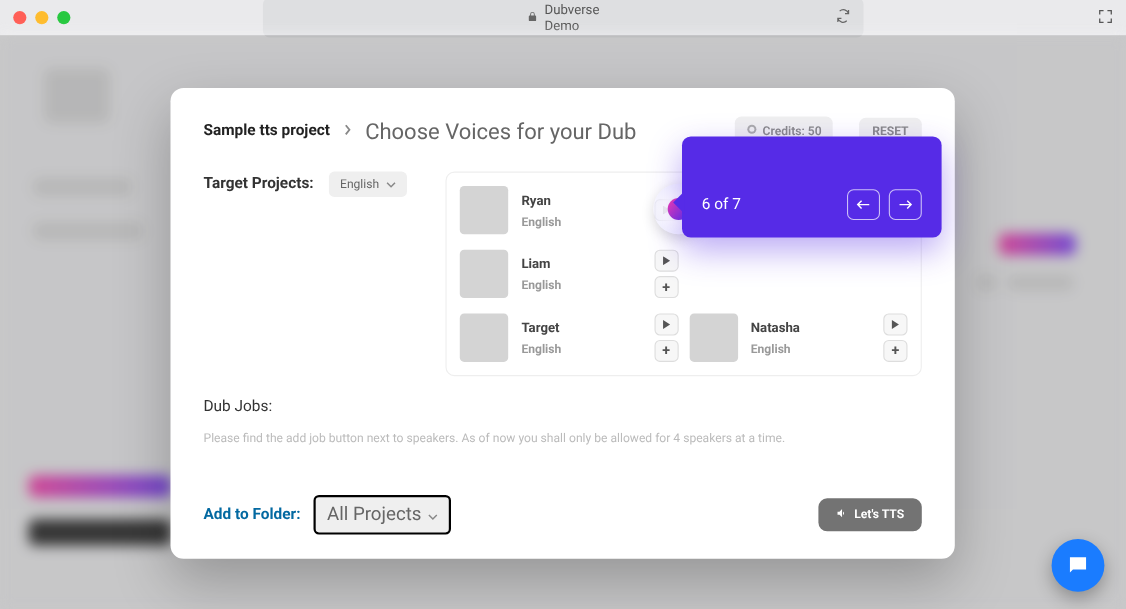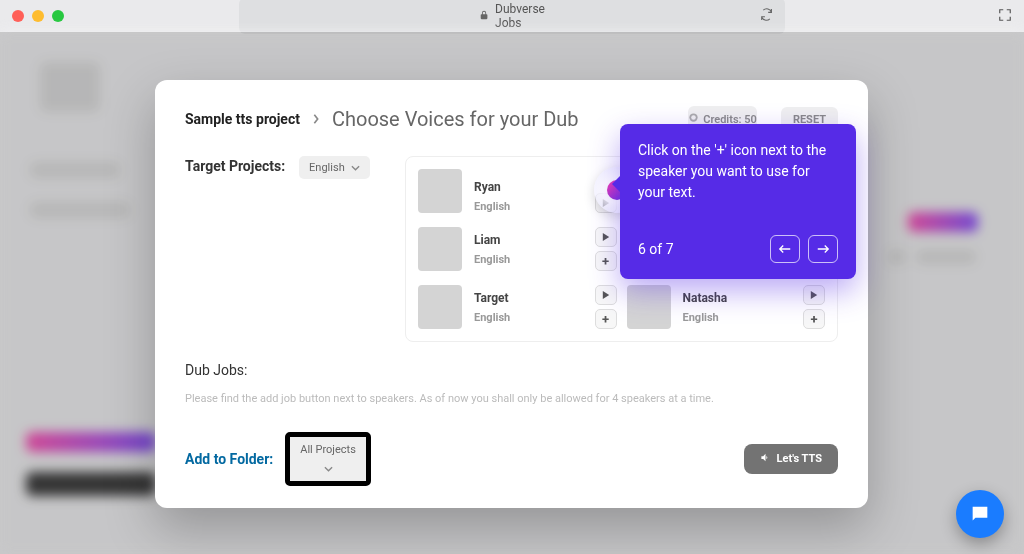--- a/index.html
+++ b/index.html
@@ -25,21 +25,21 @@
     .overlay { position: absolute; top: 32px; left: 0; right: 0; bottom: 0; background: rgba(0,0,0,0.18); }
 
     
     .modal { position: absolute; top: 80px; left: 155px; width: 713px; height: 428px; background: #fff; border-radius: 12px; box-shadow: 0 20px 50px rgba(0,0,0,0.25); padding: 26px 30px; }
     
     .modal-header { display: flex; align-items: center; gap: 24px; }
     .breadcrumb { display: flex; align-items: center; gap: 12px; flex: 1; }
     .breadcrumb-current { font-weight: 700; font-size: 14px; color: #222; }
     .breadcrumb-sep { color: #999; font-size: 13px; }
     .breadcrumb-next { color: #666; font-size: 20px; }
-    .credits-btn { background: #efefef; color: #888; border: none; padding: 6px 0; border-radius: 6px; font-size: 11px; font-weight: 600; display: flex; align-items: center; gap: 4px; }
+    .credits-btn { background: #efefef; color: #888; border: none; padding: 6px 10px; border-radius: 6px; font-size: 11px; font-weight: 600; display: flex; align-items: center; gap: 4px; }
     .reset-btn { background: #efefef; color: #888; border: none; padding: 6px 12px; border-radius: 6px; font-size: 11px; font-weight: 700; }
 
     .content-row { display: flex; gap: 30px; margin-top: 24px; }
     .left-col { width: 190px; }
     .right-col { flex: 1; }
     
     .field-label { font-weight: 700; font-size: 14px; color: #333; }
     .lang-select { display: inline-flex; align-items: center; gap: 6px; background: #efefef; padding: 5px 10px; border-radius: 5px; font-size: 11px; color: #666; margin-left: 10px; }
     
     .voices-box { border: 1px solid #eee; border-radius: 8px; padding: 12px; display: grid; grid-template-columns: 1fr 1fr; gap: 14px 10px; }
@@ -54,21 +54,21 @@
     
     .highlight-circle { position: absolute; width: 46px; height: 46px; border-radius: 50%; background: radial-gradient(circle, rgba(255,255,255,0.9) 40%, rgba(200,200,255,0.3) 100%); box-shadow: 0 4px 12px rgba(0,0,0,0.15); display:flex; align-items:center; justify-content:center; left: 176px; top: -2px; }
     .highlight-inner { width: 20px; height: 20px; border-radius: 50%; background: linear-gradient(135deg, #ff3cac, #562be7); }
 
     .dub-jobs { margin-top: 20px; }
     .dub-jobs-title { font-weight: 400; font-size: 14px; color: #333; }
     .dub-jobs-hint { font-size: 11px; color: #bbb; margin-top: 14px; }
 
     .modal-footer { position: absolute; bottom: 22px; left: 30px; right: 30px; display: flex; align-items: center; }
     .folder-label { font-weight: 700; font-size: 14px; color: #0369a1; margin-right: 12px; }
-    .folder-select { display: inline-flex; align-items: center; gap: 6px; background: #efefef; padding: 6px 10px; border-radius: 5px; font-size: 11px; color: #666; border:5px solid #000000;flex-direction:column; }
+    .folder-select { display: inline-flex; align-items: center; gap: 6px; background: #efefef; padding: 6px 10px; border-radius: 5px; font-size: 17px; color: #666; border:2px solid #000000; }
     .lets-tts-btn { margin-left: auto; background: #737373; color: #fff; border: none; padding: 8px 16px; border-radius: 8px; font-size: 11px; font-weight: 700; display: flex; align-items: flex-start; gap: 6px; }
 
     
     .tour-pop { position: absolute; top: 124px; left: 620px; width: 236px; background: #562be7; color: #fff; border-radius: 8px; padding: 16px 18px; box-shadow: 0 12px 30px rgba(86,43,231,0.4); }
     .tour-pop::before { content:""; position:absolute; left:-8px; top: 50px; width:0; height:0; border-top:10px solid transparent; border-bottom:10px solid transparent; border-right:10px solid #562be7; }
     .tour-text { font-size: 14px; line-height: 1.5; }
     .tour-footer { display: flex; align-items: center; margin-top: 32px; }
     .tour-step { font-size: 14px; }
     .tour-nav { margin-left: auto; display: flex; gap: 8px; }
     .tour-nav-btn { width: 30px; height: 28px; border: 1px solid rgba(255,255,255,0.7); background: transparent; border-radius: 6px; color: #fff; display:flex; align-items:center; justify-content:center; font-size:14px; }
@@ -85,21 +85,21 @@
     <div class="traffic-light tl-red"></div>
     <div class="traffic-light tl-yellow"></div>
     <div class="traffic-light tl-green"></div>
   </div>
   <div class="address-bar">
     <span class="lock-icon">
       <svg width="10" height="10" viewBox="0 0 24 24" fill="#666">
           <path d="M12 2a5 5 0 0 0-5 5v3H6a2 2 0 0 0-2 2v8a2 2 0 0 0 2 2h12a2 2 0 0 0 2-2v-8a2 2 0 0 0-2-2h-1V7a5 5 0 0 0-5-5zm-3 5a3 3 0 1 1 6 0v3H9V7z"></path>
         </svg>
     </span>
-    <span>Dubverse Jobs</span>
+    <span>Dubverse Demo</span>
     <span class="refresh-btn">
       <svg width="13" height="13" viewBox="0 0 24 24" fill="none" stroke="#666" stroke-width="2">
           <path d="M21 2v6h-6M3 22v-6h6M21 8a9 9 0 0 0-15-4M3 16a9 9 0 0 0 15 4"></path>
         </svg>
     </span>
   </div>
   <span class="expand-btn">
     <svg width="14" height="14" viewBox="0 0 24 24" fill="none" stroke="#555" stroke-width="2">
         <path d="M3 9V3h6M21 9V3h-6M3 15v6h6M21 15v6h-6"></path>
       </svg>
@@ -150,21 +150,21 @@
         <span>
           <svg width="9" height="6" viewBox="0 0 10 6" fill="none" stroke="#888" stroke-width="1.5">
               <path d="M1 1l4 4 4-4"></path>
             </svg>
         </span>
       </span>
     </div>
     <div class="right-col">
       <div class="voices-box">
 
-        <div class="voice-card" style="position:relative;align-items:flex-end;">
+        <div class="voice-card" style="position:relative;">
           <div class="voice-avatar"></div>
           <div class="voice-info">
             <span class="voice-name">Ryan</span>
             <span class="voice-lang">English</span>
           </div>
           <div class="voice-actions">
             <button class="play-btn">
               <svg width="8" height="8" viewBox="0 0 10 10" fill="#555">
                   <path d="M1 0l8 5-8 5z"></path>
                 </svg>
@@ -247,21 +247,20 @@
         <svg width="11" height="11" viewBox="0 0 24 24" fill="#fff">
             <path d="M3 9v6h4l5 5V4L7 9H3zm13 3a4 4 0 0 0-2-3.5v7A4 4 0 0 0 16 12z"></path>
           </svg>
       </span>
       <span>Let's TTS</span>
     </button>
   </div>
 </div>
 
 <div class="tour-pop">
-  <div class="tour-text">Click on the '+' icon next to the speaker you want to use for your text.</div>
   <div class="tour-footer">
     <span class="tour-step">6 of 7</span>
     <div class="tour-nav">
       <button class="tour-nav-btn">
         <svg width="14" height="10" viewBox="0 0 16 10" fill="none" stroke="#fff" stroke-width="1.5">
             <path d="M6 1L2 5l4 4M2 5h12"></path>
           </svg>
       </button>
       <button class="tour-nav-btn">
         <svg width="14" height="10" viewBox="0 0 16 10" fill="none" stroke="#fff" stroke-width="1.5">

